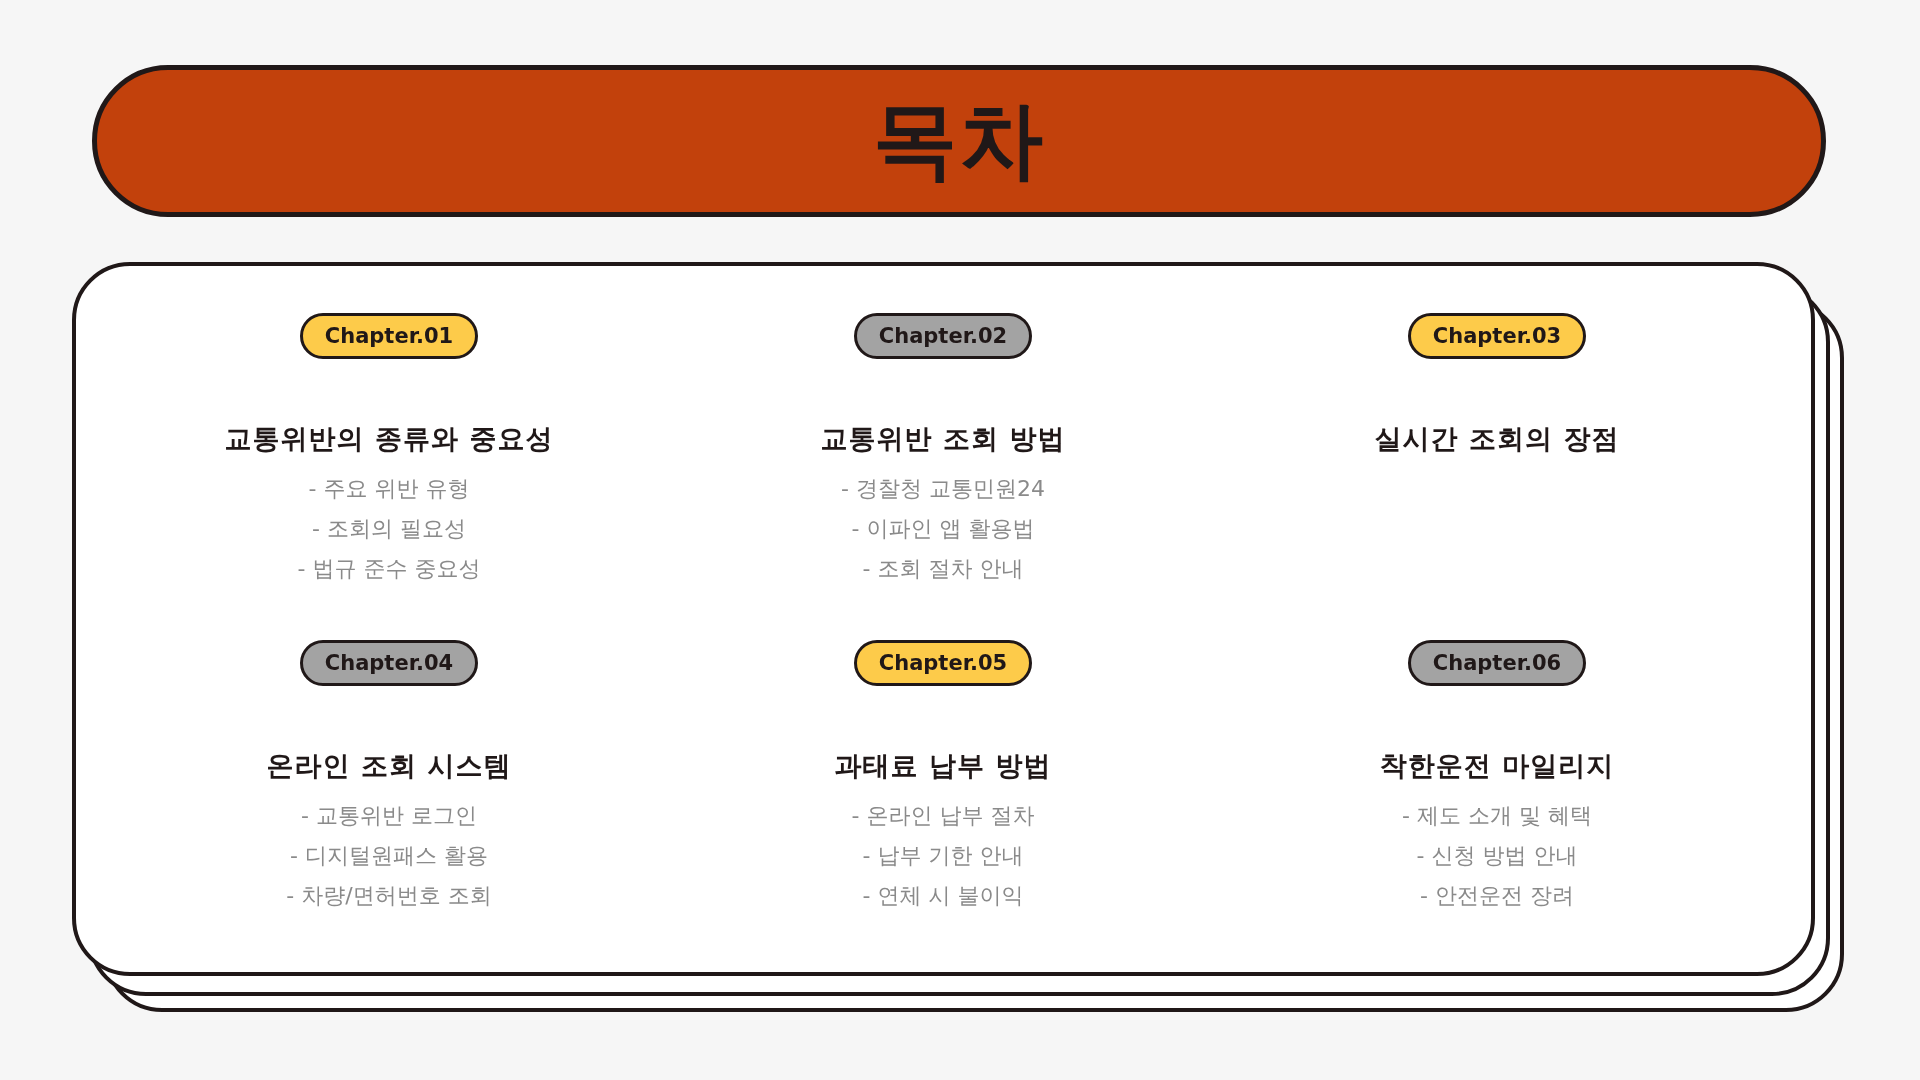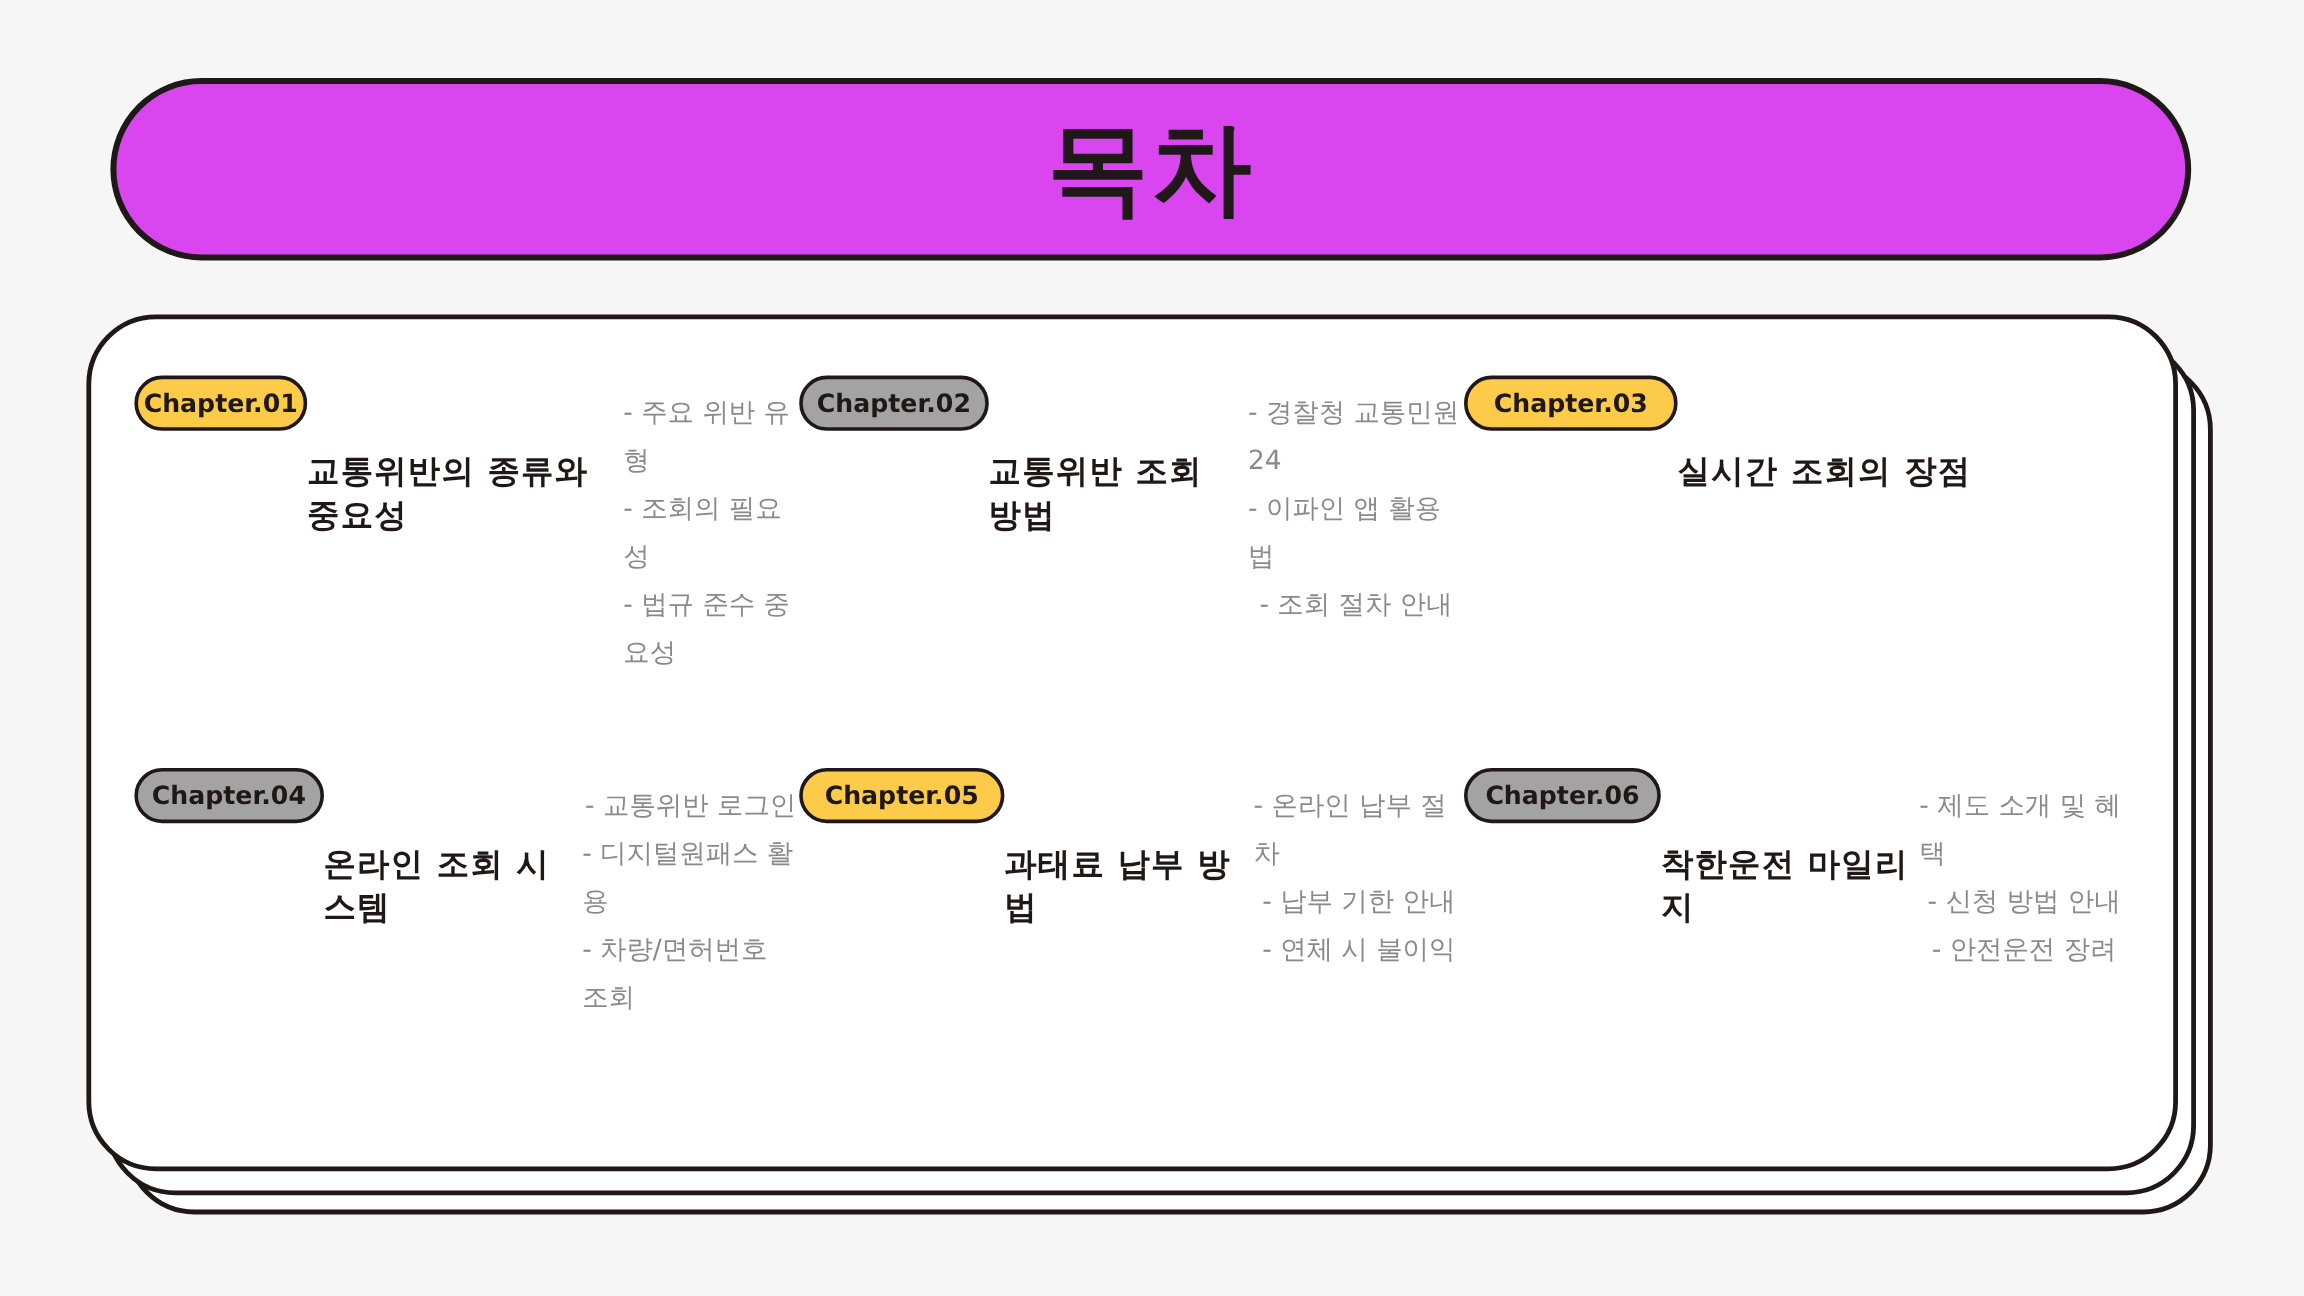--- a/index.html
+++ b/index.html
@@ -4,41 +4,41 @@
 <style>
   html, body { margin:0; padding:0; }
   body {
     width:1920px; height:1080px; overflow:hidden;
     background:#f6f6f6;
     font-family:"DejaVu Sans", "Liberation Sans", sans-serif;
     position:relative;
   }
   .banner {
     position:absolute; left:92px; top:65px; width:1734px; height:152px;
-    background:#d946ef; border:5px solid #201818; border-radius:80px;
+    background:#c2410c; border:5px solid #201818; border-radius:80px;
     box-sizing:border-box;
     display:flex; align-items:center; justify-content:center;
   }
   .banner-title {
     font-size:84px; font-weight:bold; color:#201818; letter-spacing:2px;
   }
   .card {
     position:absolute; background:#ffffff; border:4px solid #201818;
     border-radius:58px; box-sizing:border-box;
   }
   .card.back2 { left:104px; top:300px; width:1740px; height:712px; }
   .card.back1 { left:88px;  top:284px; width:1742px; height:712px; }
   .card.main  { left:72px;  top:262px; width:1743px; height:714px; }
 
   .grid {
     position:absolute; left:72px; top:262px; width:1743px; height:714px;
   }
   .col {
     position:absolute; width:554px;
-    display:flex; flex-direction:row; align-items:flex-start;
+    display:flex; flex-direction:column; align-items:center;
   }
   .badge {
     width:178px; height:46px; box-sizing:border-box;
     border:3px solid #201818; border-radius:24px;
     display:flex; align-items:center; justify-content:center;
     font-size:21px; font-weight:bold; color:#201818;
   }
   .badge.yellow { background:#fdcb4a; }
   .badge.green  { background:#a3a3a3; }
   .ch-title {

